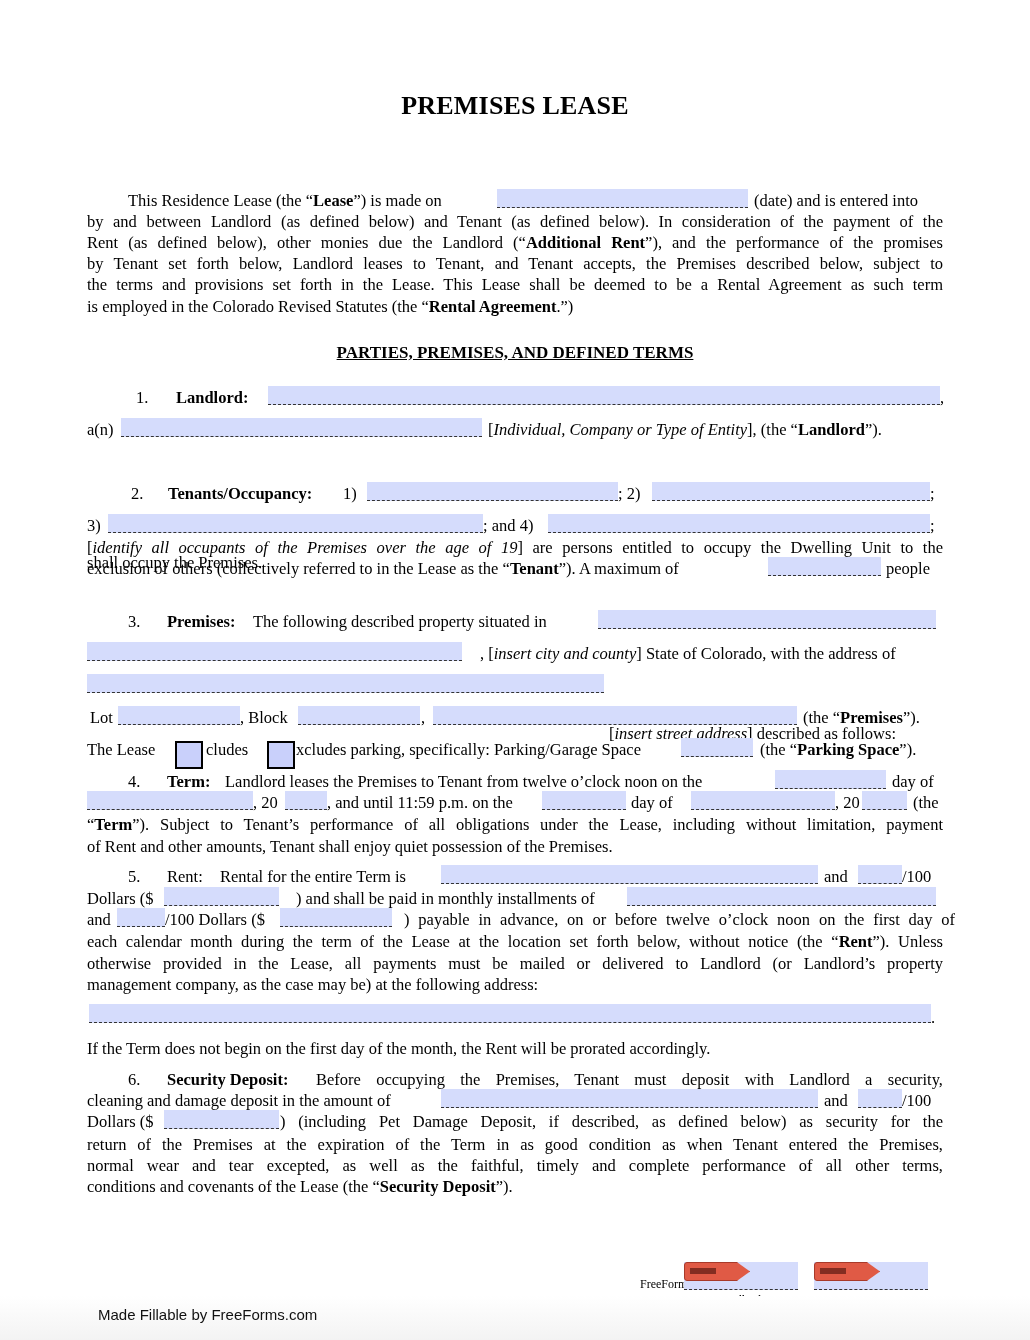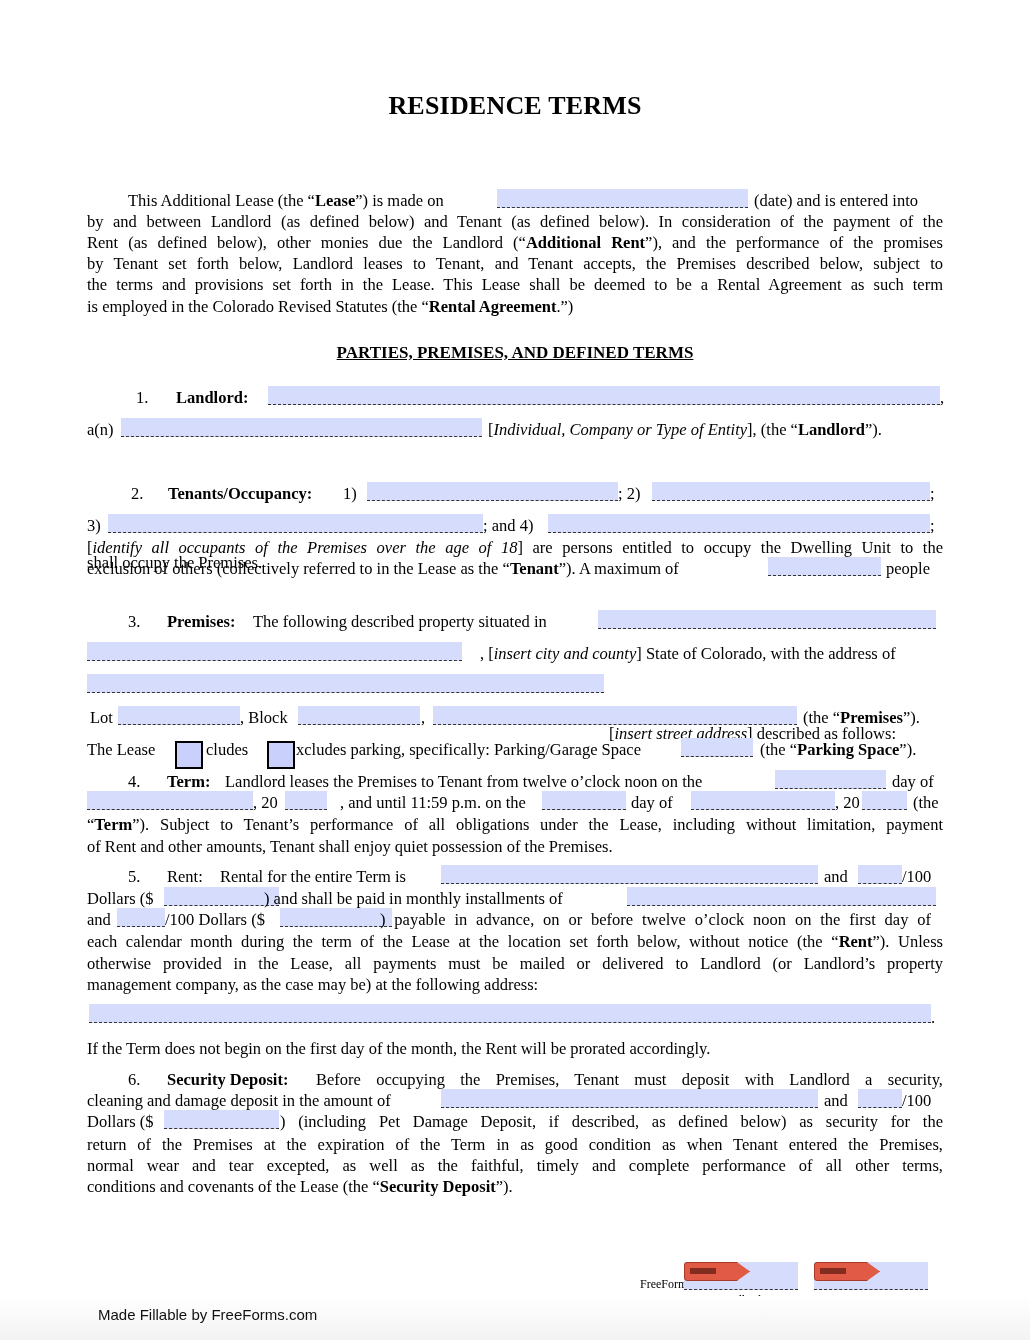--- a/index.html
+++ b/index.html
@@ -33,24 +33,24 @@
     position: absolute; height: 17px; background: #e05a45; border: 1px solid #a83a2a;
     clip-path: polygon(0 0, 80% 0, 100% 50%, 80% 100%, 0 100%);
     border-radius: 3px 0 0 3px;
   }
   .sign-tag span { position: absolute; left: 5px; top: 5px; width: 26px; height: 6px; background: #6b2218; opacity: 0.8; font-size: 4px; color: #e05a45; overflow: hidden; }
   .initials-caption { font-size: 12px; }
 </style>
 </head>
 <body>
 
-<div class="abs title">RESIDENCE TERMS</div>
+<div class="abs title">PREMISES LEASE</div>
 
 <div class="line" style="top:190px; left:128px; width:815px;">
-  <span>This Additional Lease (the “</span><b>Lease</b><span>”) is made on</span>
+  <span>This Residence Lease (the “</span><b>Lease</b><span>”) is made on</span>
 </div>
 <div class="field abs" style="left:497px; top:189px; width:251px;"></div>
 <div class="abs" style="left:754px; top:190px; line-height:21px;">(date) and is entered into</div>
 <div class="line jline" style="top:211px;">by and between Landlord (as defined below) and Tenant (as defined below). In consideration of the payment of the</div>
 <div class="line jline" style="top:232px;"><span>Rent (as defined below), other monies due the Landlord (“</span><b>Additional Rent</b><span>”), and the performance of the promises</span></div>
 <div class="line jline" style="top:253px;">by Tenant set forth below, Landlord leases to Tenant, and Tenant accepts, the Premises described below, subject to</div>
 <div class="line jline" style="top:274px;">the terms and provisions set forth in the Lease. This Lease shall be deemed to be a Rental Agreement as such term</div>
 <div class="line" style="top:296px;"><span>is employed in the Colorado Revised Statutes (the “</span><b>Rental Agreement</b><span>.”)</span></div>
 
 <div class="abs section-heading">PARTIES, PREMISES, AND DEFINED TERMS</div>
@@ -68,21 +68,21 @@
 <div class="abs" style="left:343px; top:484px;">1)</div>
 <div class="field abs" style="left:367px; top:482px; width:251px;"></div>
 <div class="abs" style="left:618px; top:484px;">; 2)</div>
 <div class="field abs" style="left:652px; top:482px; width:278px;"></div>
 <div class="abs" style="left:930px; top:484px;">;</div>
 <div class="abs" style="left:87px; top:516px;">3)</div>
 <div class="field abs" style="left:108px; top:514px; width:375px;"></div>
 <div class="abs" style="left:483px; top:516px;">; and 4)</div>
 <div class="field abs" style="left:548px; top:514px; width:382px;"></div>
 <div class="abs" style="left:930px; top:516px;">;</div>
-<div class="line jline" style="top:537px;">[<i>identify all occupants of the Premises over the age of 18</i><span>] are persons entitled to occupy the Dwelling Unit to the</span></div>
+<div class="line jline" style="top:537px;">[<i>identify all occupants of the Premises over the age of 19</i><span>] are persons entitled to occupy the Dwelling Unit to the</span></div>
 <div class="abs" style="left:87px; top:559px;"><span>exclusion of others (collectively referred to in the Lease as the “</span><b>Tenant</b><span>”). A maximum of</span></div>
 <div class="field abs" style="left:768px; top:557px; width:113px;"></div>
 <div class="abs" style="left:886px; top:559px;">people</div>
 <div class="abs" style="left:87px; top:553px;">shall occupy the Premises.</div>
 
 <div class="abs" style="left:128px; top:612px;">3.</div>
 <div class="abs" style="left:167px; top:612px; font-weight:bold;">Premises:</div>
 <div class="abs" style="left:253px; top:612px;">The following described property situated in</div>
 <div class="field abs" style="left:598px; top:610px; width:338px;"></div>
 <div class="field abs" style="left:87px; top:642px; width:375px;"></div>
@@ -106,46 +106,46 @@
 <div class="abs" style="left:760px; top:740px;"><span>(the “</span><b>Parking Space</b><span>”).</span></div>
 
 <div class="abs" style="left:128px; top:772px;">4.</div>
 <div class="abs" style="left:167px; top:772px; font-weight:bold;">Term:</div>
 <div class="abs" style="left:225px; top:772px;">Landlord leases the Premises to Tenant from twelve o’clock noon on the</div>
 <div class="field abs" style="left:775px; top:770px; width:111px;"></div>
 <div class="abs" style="left:892px; top:772px;">day of</div>
 <div class="field abs" style="left:87px; top:791px; width:166px;"></div>
 <div class="abs" style="left:253px; top:793px;">, 20</div>
 <div class="field abs" style="left:285px; top:791px; width:42px;"></div>
-<div class="abs" style="left:340px; top:793px;text-align:right;">, and until 11:59 p.m. on the</div>
+<div class="abs" style="left:327px; top:793px;text-align:right;">, and until 11:59 p.m. on the</div>
 <div class="field abs" style="left:542px; top:791px; width:84px;"></div>
 <div class="abs" style="left:631px; top:793px;">day of</div>
 <div class="field abs" style="left:691px; top:791px; width:144px;"></div>
 <div class="abs" style="left:835px; top:793px;">, 20</div>
 <div class="field abs" style="left:862px; top:791px; width:45px;"></div>
 <div class="abs" style="left:913px; top:793px;">(the</div>
 <div class="line jline" style="top:814px;"><span>“</span><b>Term</b><span>”). Subject to Tenant’s performance of all obligations under the Lease, including without limitation, payment</span></div>
 <div class="line" style="top:836px;">of Rent and other amounts, Tenant shall enjoy quiet possession of the Premises.</div>
 
 <div class="abs" style="left:128px; top:867px;">5.</div>
 <div class="abs" style="left:167px; top:867px; font-weight:normal;">Rent:</div>
 <div class="abs" style="left:220px; top:867px;">Rental for the entire Term is</div>
 <div class="field abs" style="left:441px; top:865px; width:377px;"></div>
 <div class="abs" style="left:824px; top:867px;">and</div>
 <div class="field abs" style="left:858px; top:865px; width:44px;"></div>
 <div class="abs" style="left:902px; top:867px;">/100</div>
 <div class="abs" style="left:87px; top:889px;">Dollars ($</div>
 <div class="field abs" style="left:164px; top:887px; width:115px;"></div>
-<div class="abs" style="left:264px; top:889px;">) and shall be paid in monthly installments of</div>
+<div class="abs" style="left:296px; top:889px;">) and shall be paid in monthly installments of</div>
 <div class="field abs" style="left:627px; top:887px; width:309px;"></div>
 <div class="abs" style="left:87px; top:910px;">and</div>
 <div class="field abs" style="left:117px; top:908px; width:48px;"></div>
 <div class="abs" style="left:165px; top:910px;">/100 Dollars ($</div>
 <div class="field abs" style="left:280px; top:908px; width:112px;"></div>
-<div class="abs" style="left:380px; top:910px; width:551px; text-align:justify; text-align-last:justify;">) payable in advance, on or before twelve o’clock noon on the first day of</div>
+<div class="abs" style="left:404px; top:910px; width:551px; text-align:justify; text-align-last:justify;">) payable in advance, on or before twelve o’clock noon on the first day of</div>
 <div class="line jline" style="top:931px;"><span>each calendar month during the term of the Lease at the location set forth below, without notice (the “</span><b>Rent</b><span>”). Unless</span></div>
 <div class="line jline" style="top:953px;">otherwise provided in the Lease, all payments must be mailed or delivered to Landlord (or Landlord’s property</div>
 <div class="line" style="top:974px;">management company, as the case may be) at the following address:</div>
 <div class="field abs" style="left:89px; top:1004px; width:842px;"></div>
 <div class="abs" style="left:931px; top:1008px;">.</div>
 <div class="line" style="top:1038px;">If the Term does not begin on the first day of the month, the Rent will be prorated accordingly.</div>
 
 <div class="abs" style="left:128px; top:1070px;">6.</div>
 <div class="abs" style="left:167px; top:1070px; font-weight:bold;">Security Deposit:</div>
 <div class="abs" style="left:316px; top:1070px; width:627px; text-align:justify; text-align-last:justify;">Before occupying the Premises, Tenant must deposit with Landlord a security,</div>

